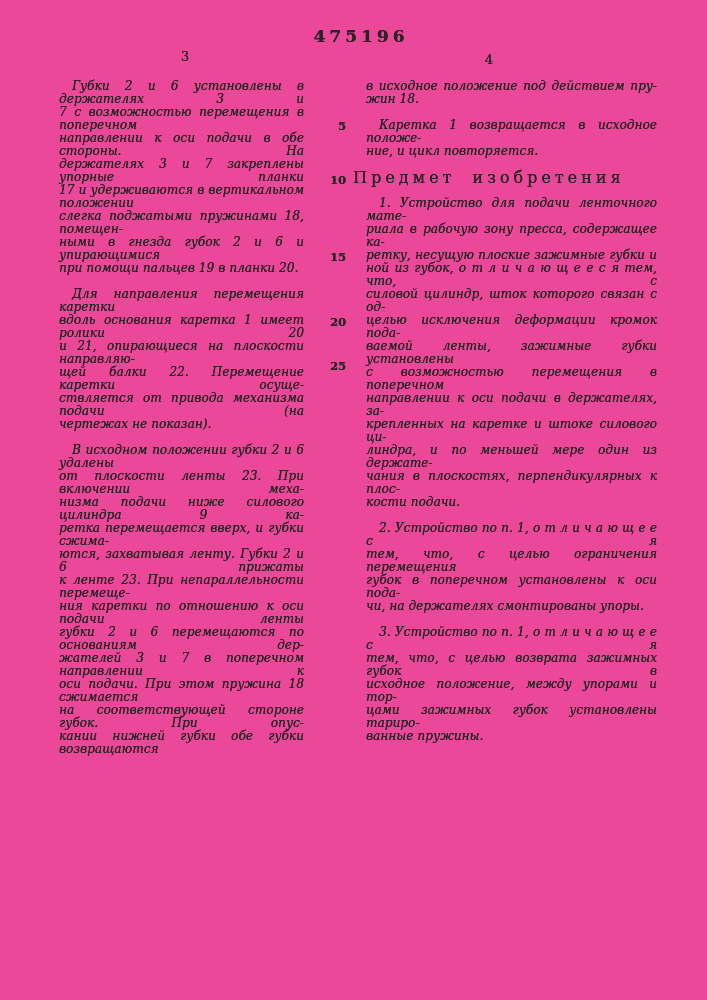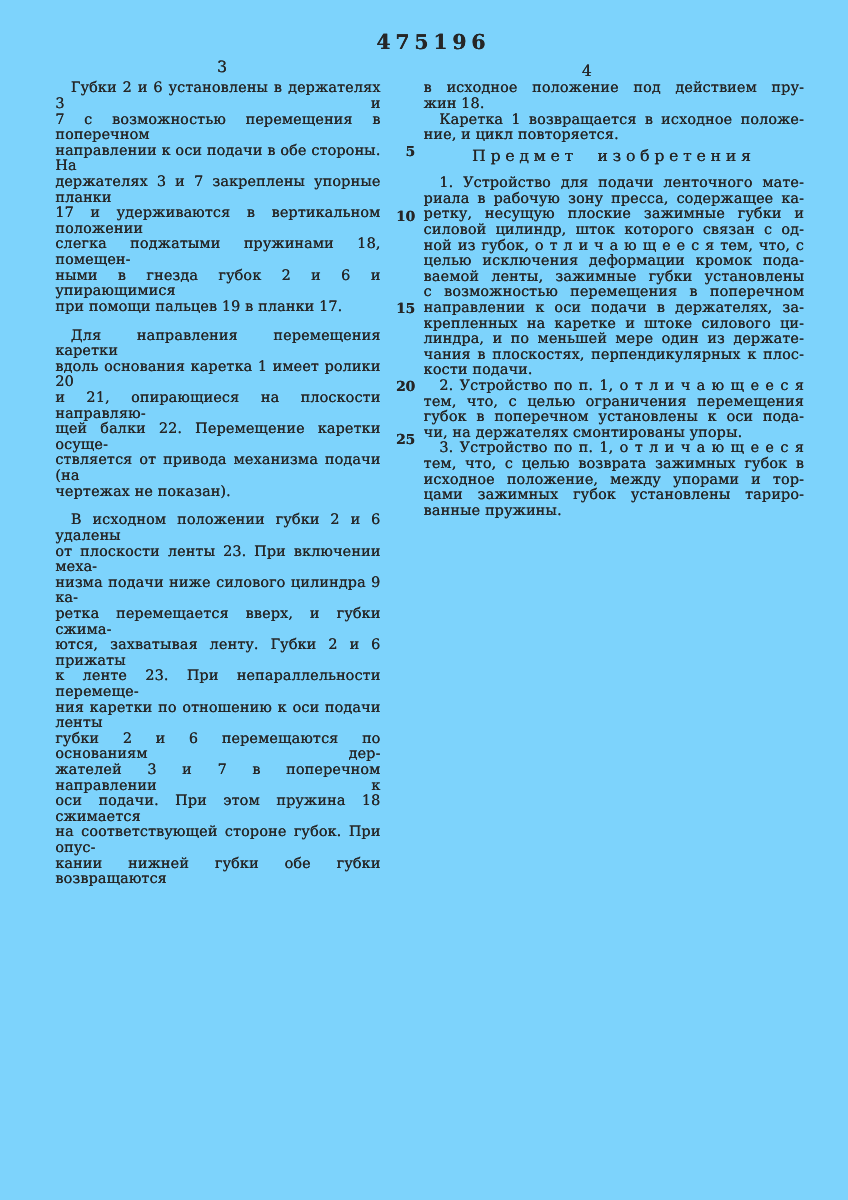--- a/index.html
+++ b/index.html
@@ -1,17 +1,17 @@
 <!DOCTYPE html>
 <html><head>
 <meta charset="utf-8">
 <style>
   html,body { margin:0; padding:0; }
   .page {
-    position:relative; width:707px; height:1000px; background:#7dd3fc;
+    position:relative; width:707px; height:1000px; background:#ec4899;
     font-family:"DejaVu Serif","Liberation Serif",serif;
     color:#262626; overflow:hidden;
     text-shadow:0.2px 0 0 currentColor;
   }
   .patent-number {
     position:absolute; left:311px; top:28px; width:100px;
     text-align:center; font-weight:bold; font-size:17px; line-height:17px;
     letter-spacing:4px;
   }
   .page-num {
@@ -22,26 +22,26 @@
   .pn-right { left:469px; top:53px; }
   .margin-num {
     position:absolute; left:322px; width:24px; text-align:right;
     font-size:11.5px; line-height:12px; font-weight:bold;
   }
   .mn-1 { top:120px; } .mn-2 { top:174px; } .mn-3 { top:251px; }
   .mn-4 { top:316px; } .mn-5 { top:360px; }
   .col { position:absolute; top:67px; font-size:12px; line-height:13px; letter-spacing:0.1px; }
   .col-left  { left:46px;  width:271px; }
   .col-right { left:353px; width:317px; }
-  .para { margin:0; }
+  .para { margin:13px;font-style:italic; }
   .ln { text-align:justify; text-align-last:justify; white-space:normal; }
   .ln.end { text-align-last:left; }
   .para.indent .ln:first-child { text-indent:13px; }
   .heading {
-    text-align:center; font-size:13px; line-height:13px;
+    font-size:16px; line-height:13px;
     letter-spacing:4px; word-spacing:8px;
     margin:5px 0 9px 0;
   }
 </style>
 </head>
 <body>
 
 <div class="page">
   <div class="patent-number">475196</div>
   <div class="page-num pn-left">3</div>
@@ -55,21 +55,21 @@
 
   <div class="col col-left">
       <div class="para indent">
         <div class="ln">Губки 2 и 6 установлены в держателях 3 и</div>
         <div class="ln">7 с возможностью перемещения в поперечном</div>
         <div class="ln">направлении к оси подачи в обе стороны. На</div>
         <div class="ln">держателях 3 и 7 закреплены упорные планки</div>
         <div class="ln">17 и удерживаются в вертикальном положении</div>
         <div class="ln">слегка поджатыми пружинами 18, помещен-</div>
         <div class="ln">ными в гнезда губок 2 и 6 и упирающимися</div>
-        <div class="ln end">при помощи пальцев 19 в планки 17.</div>
+        <div class="ln end">при помощи пальцев 19 в планки 20.</div>
       </div>
       <div class="para indent" style="margin-top: 11px;">
         <div class="ln">Для направления перемещения каретки</div>
         <div class="ln">вдоль основания каретка 1 имеет ролики 20</div>
         <div class="ln">и 21, опирающиеся на плоскости направляю-</div>
         <div class="ln">щей балки 22. Перемещение каретки осуще-</div>
         <div class="ln">ствляется от привода механизма подачи (на</div>
         <div class="ln end">чертежах не показан).</div>
       </div>
       <div class="para indent" style="margin-top: 11px;">
@@ -94,22 +94,22 @@
       </div>
       <div class="para indent">
         <div class="ln">Каретка 1 возвращается в исходное положе-</div>
         <div class="ln end">ние, и цикл повторяется.</div>
       </div>
       <div class="heading">Предмет изобретения</div>
       <div class="para indent">
         <div class="ln">1. Устройство для подачи ленточного мате-</div>
         <div class="ln">риала в рабочую зону пресса, содержащее ка-</div>
         <div class="ln">ретку, несущую плоские зажимные губки и</div>
+        <div class="ln">ной из губок, о т л и ч а ю щ е е с я тем, что, с</div>
         <div class="ln">силовой цилиндр, шток которого связан с од-</div>
-        <div class="ln">ной из губок, о т л и ч а ю щ е е с я тем, что, с</div>
         <div class="ln">целью исключения деформации кромок пода-</div>
         <div class="ln">ваемой ленты, зажимные губки установлены</div>
         <div class="ln">с возможностью перемещения в поперечном</div>
         <div class="ln">направлении к оси подачи в держателях, за-</div>
         <div class="ln">крепленных на каретке и штоке силового ци-</div>
         <div class="ln">линдра, и по меньшей мере один из держате-</div>
         <div class="ln">чания в плоскостях, перпендикулярных к плос-</div>
         <div class="ln end">кости подачи.</div>
       </div>
       <div class="para indent">

